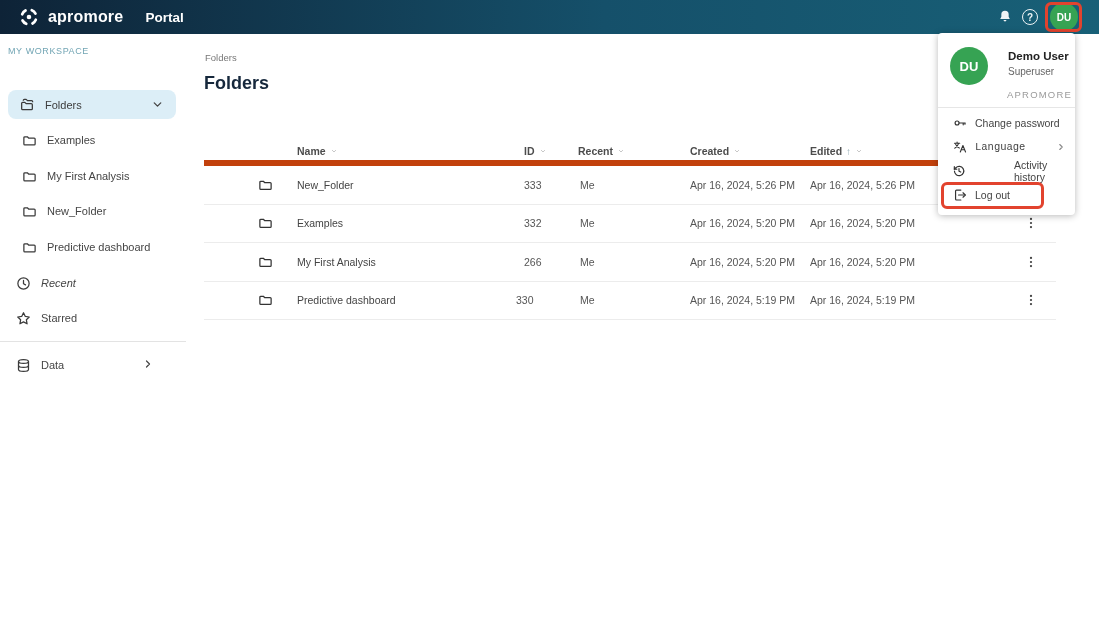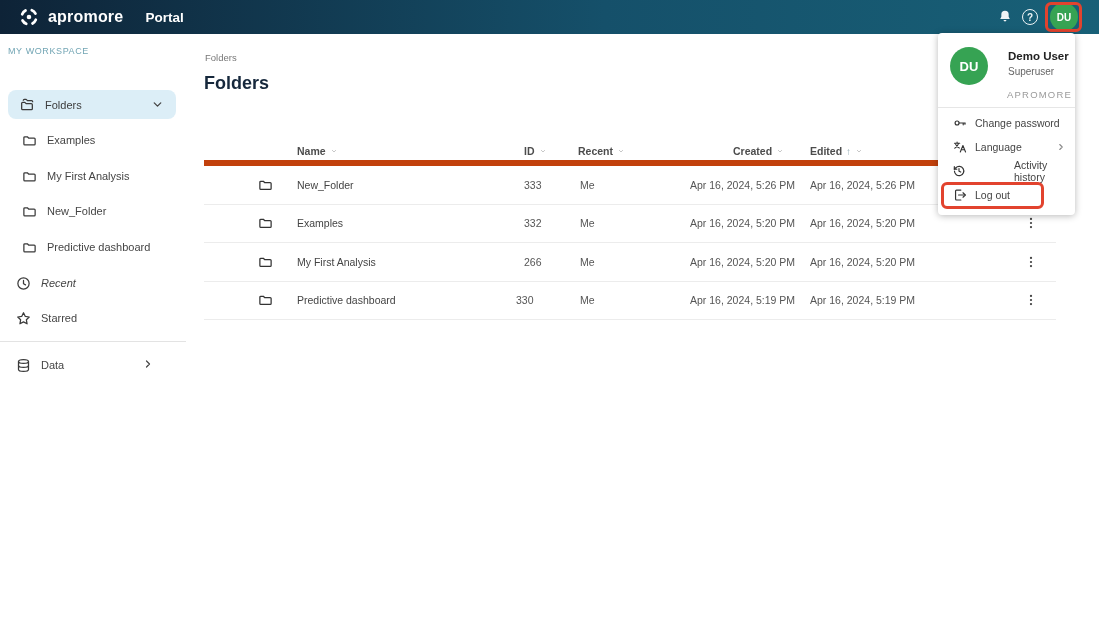--- a/index.html
+++ b/index.html
@@ -214,21 +214,21 @@
           </span>
       </span>
       <span class="th" style="left:374px;">
         <span>Recent</span>
         <span class="caret">
             <svg width="8" height="8" viewBox="0 0 24 24" fill="none" stroke="#b5b5b5" stroke-width="3" stroke-linecap="round">
               <polyline points="7 10 12 15 17 10"></polyline>
             </svg>
           </span>
       </span>
-      <span class="th" style="left:486px;margin-left:43px;">
+      <span class="th" style="left:486px;">
         <span>Created</span>
         <span class="caret">
             <svg width="8" height="8" viewBox="0 0 24 24" fill="none" stroke="#b5b5b5" stroke-width="3" stroke-linecap="round">
               <polyline points="7 10 12 15 17 10"></polyline>
             </svg>
           </span>
       </span>
       <span class="th" style="left:606px;">
         <span>Edited</span>
         <span class="sort-up">↑</span>
@@ -331,21 +331,21 @@
     <div class="mitem" style="top:78px;">
       <span class="mic">
         <svg width="14" height="14" viewBox="0 0 24 24" fill="none" stroke="#333" stroke-width="2" stroke-linecap="round">
             <circle cx="7" cy="12" r="3.4"></circle>
             <path d="M10.4 12H21M17.5 12v3.2M20.5 12v2.2"></path>
           </svg>
       </span>
       <span>Change password</span>
     </div>
 
-    <div class="mitem" style="top:102px;">
+    <div class="mitem" style="top:102px;font-family:Liberation Mono, monospace;">
       <span class="mic">
         <svg width="14" height="14" viewBox="0 0 24 24" fill="none" stroke="#333" stroke-width="1.9" stroke-linecap="round" stroke-linejoin="round">
           <path d="M2.5 5.5h9M7 3.5v2M9.8 5.5c-1 3.6-3.2 6.6-6.8 8.6M4.6 7.5c1.2 2.9 3.4 5.1 6.2 6.4"></path>
           <path d="M12.5 20.5 17 9.5l4.5 11M14 16.8h6"></path>
         </svg>
       </span>
       <span>Language</span>
       <span class="sub">
         <svg width="10" height="10" viewBox="0 0 24 24" fill="none" stroke="#8a8a8a" stroke-width="2.6" stroke-linecap="round" stroke-linejoin="round">
             <polyline points="9 6 15 12 9 18"></polyline>

